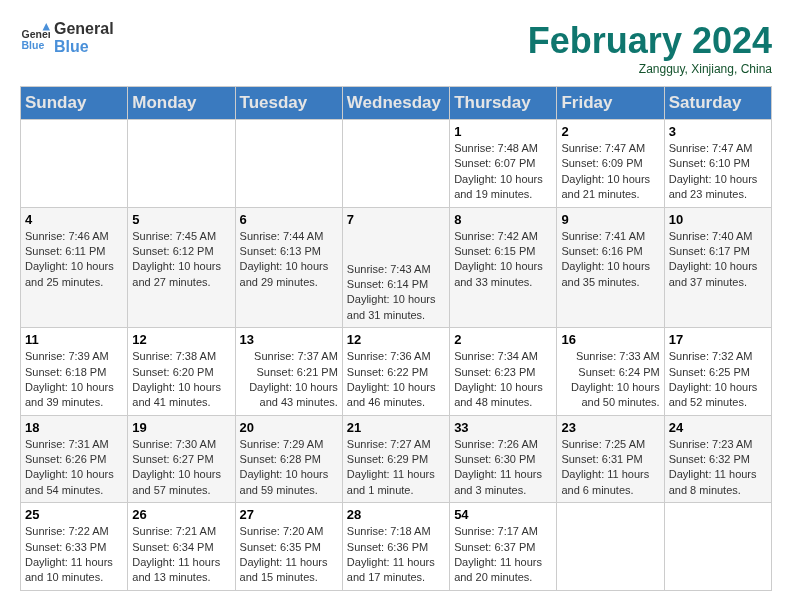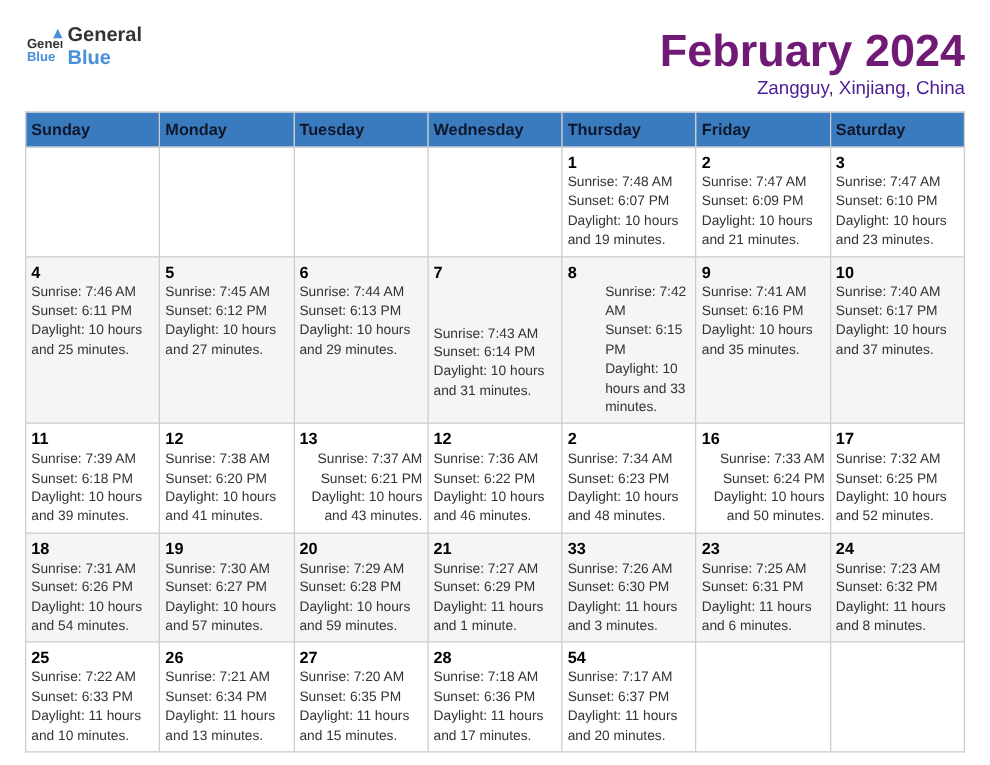--- a/index.html
+++ b/index.html
@@ -24,37 +24,37 @@
     .logo-icon {
       width: 30px;
       height: 30px;
     }
     .title-block {
       text-align: right;
     }
     .calendar-title {
       font-size: 36px;
       font-weight: bold;
-      color: #701a75;
+      color: #0f766e;
     }
     .calendar-subtitle {
-      font-size: 15px;
-      color: #4c1d95;
+      font-size: 12px;
+      color: #14532d;
     }
     table {
       width: 100%;
       border-collapse: collapse;
       font-size: 11px;
     }
     thead th {
       background-color: #3a7abf;
-      color: #0f172a;
+      color: #e5e5e5;
       padding: 6px 4px;
       text-align: left;
-      font-size: 13px;
+      font-size: 17px;
       font-weight: bold;
       border: 1px solid #ccc;
     }
     td {
       border: 1px solid #ccc;
       vertical-align: top;
       padding: 4px;
       width: calc(100% / 7);
       min-height: 80px;
     }
@@ -155,21 +155,21 @@
 Daylight: 10 hours and 29 minutes.</div>
         </td>
         <td>
           <div class="day-number">7</div>
           <div class="day-info" style="white-space: pre-line; margin-top: 35px;">Sunrise: 7:43 AM
 Sunset: 6:14 PM
 Daylight: 10 hours and 31 minutes.</div>
         </td>
         <td>
           <div class="day-number">8</div>
-          <div class="day-info" style="white-space: pre-line; margin-left: 30px;">Sunrise: 7:42 AM
+          <div class="day-info" style="white-space: pre-line;">Sunrise: 7:42 AM
 Sunset: 6:15 PM
 Daylight: 10 hours and 33 minutes.</div>
         </td>
         <td>
           <div class="day-number">9</div>
           <div class="day-info" style="white-space: pre-line;">Sunrise: 7:41 AM
 Sunset: 6:16 PM
 Daylight: 10 hours and 35 minutes.</div>
         </td>
         <td>

